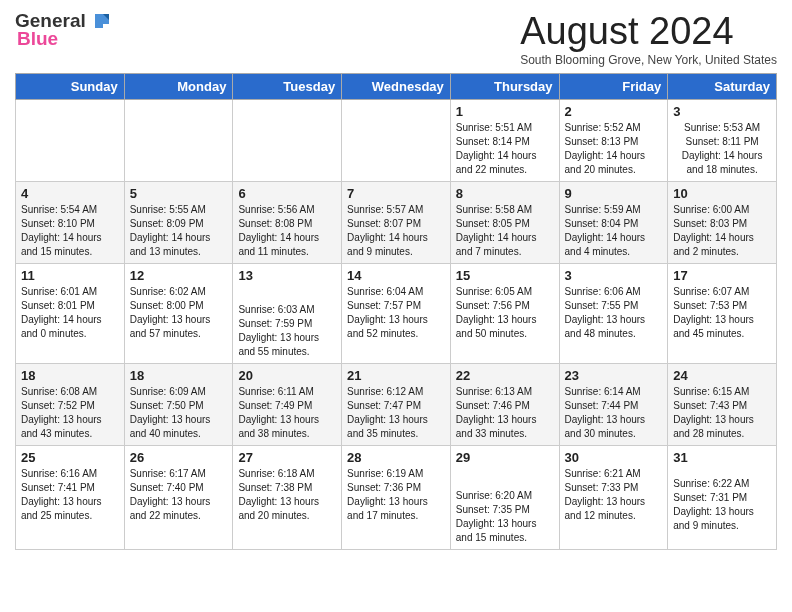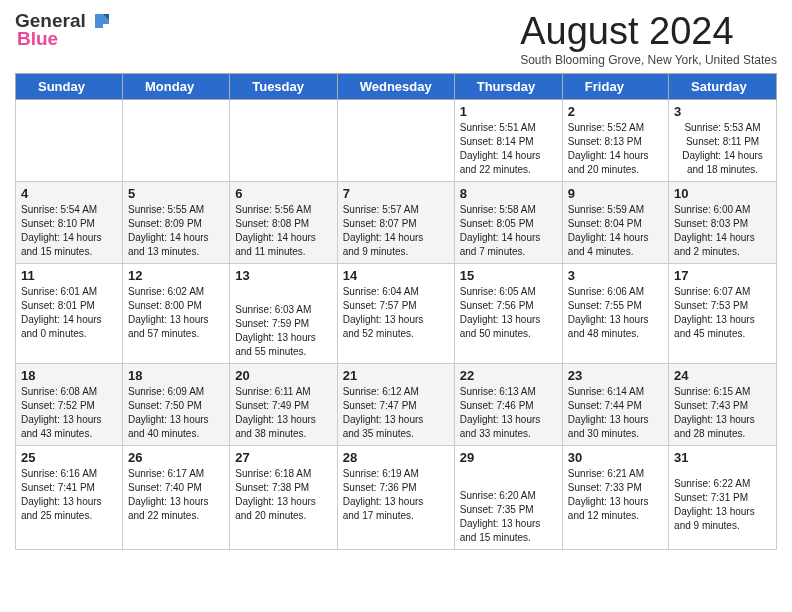--- a/index.html
+++ b/index.html
@@ -38,22 +38,22 @@
       border-collapse: collapse;
       margin-top: 6px;
     }
     .calendar-table thead tr {
       background-color: #2a6bcc;
     }
     .calendar-table thead th {
       color: #fff;
       font-size: 13px;
       font-weight: bold;
-      text-align: left;
-      padding: 5px 22px;
+      text-align: right;
+      padding: 5px 6px;
       border: 1px solid #aaa;
     }
     .calendar-table tbody td {
       vertical-align: top;
       border: 1px solid #ccc;
       padding: 4px 5px;
       font-size: 10.5px;
       color: #222;
       width: 14.28%;
       min-height: 80px;

